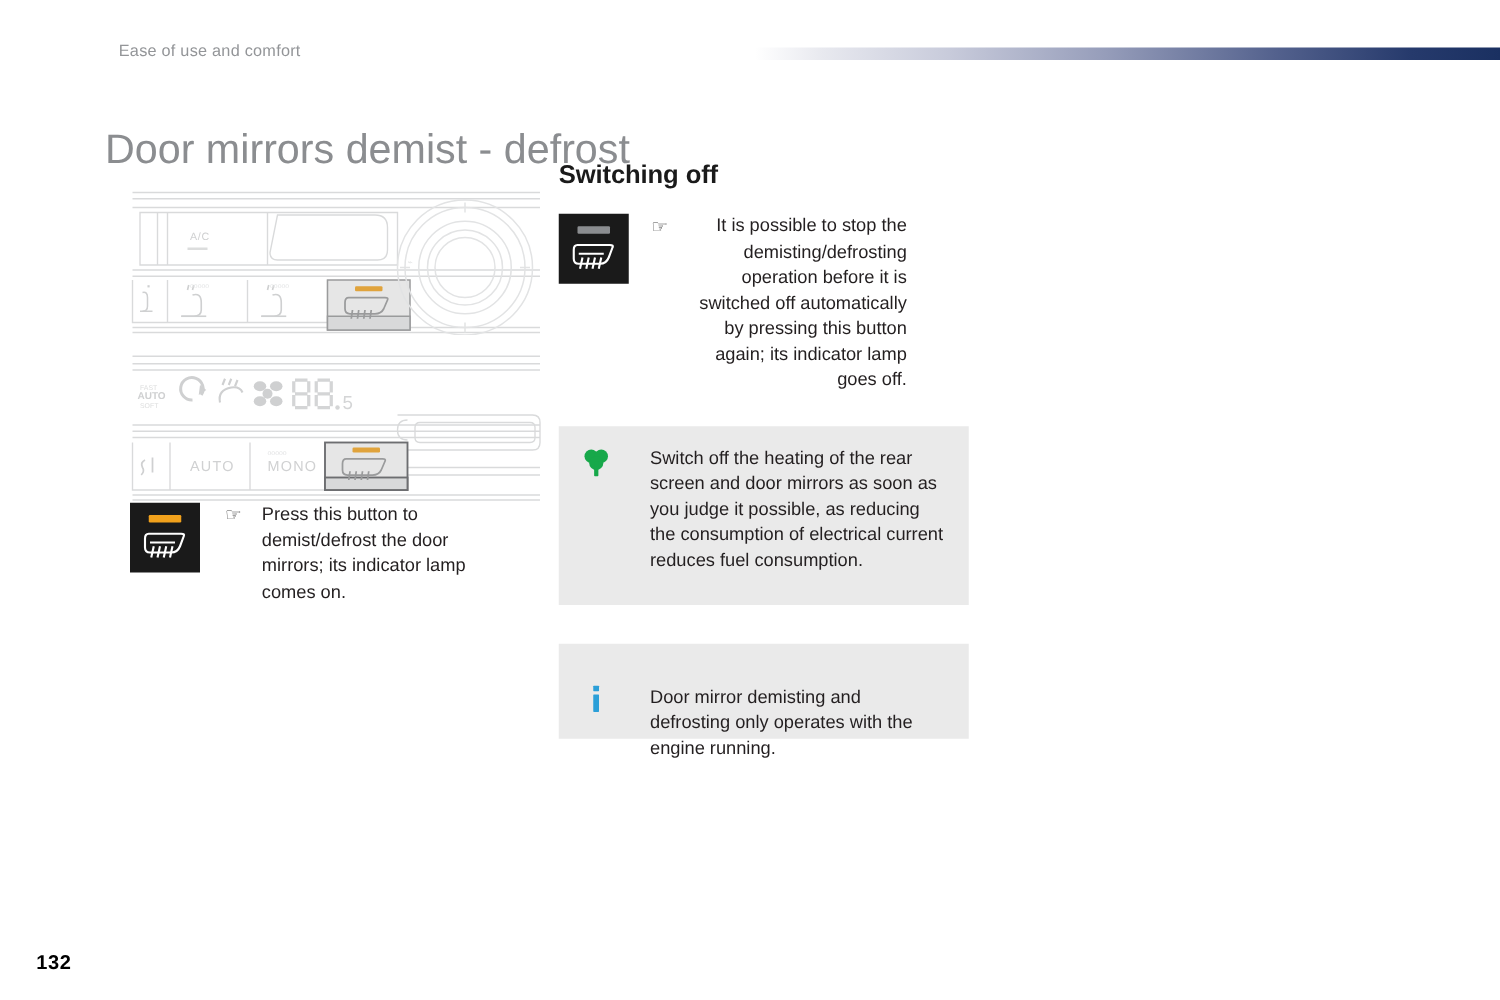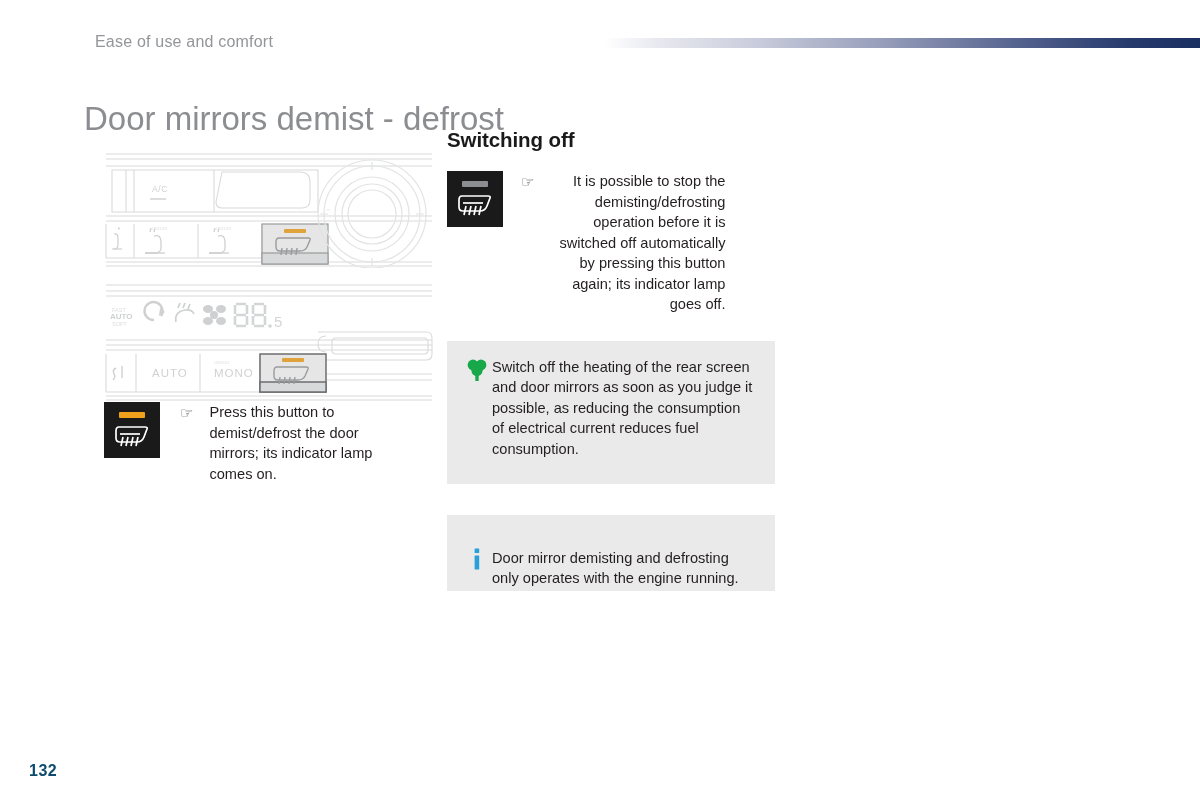--- a/index.html
+++ b/index.html
@@ -13,21 +13,21 @@
     font-family: "Liberation Sans", sans-serif;
     overflow: hidden;
     position: relative;
   }
 
   
   .breadcrumb {
     position: absolute;
     left: 95px;
     top: 33px;
-    font-size: 16px;
+    font-size: 13px;
     color: #939598;
     letter-spacing: 0.2px;
   }
   .header-rule {
     position: absolute;
     left: 604px;
     top: 38px;
     width: 596px;
     height: 10px;
     background: linear-gradient(to right,
@@ -113,41 +113,42 @@
     line-height: 20.5px;
     color: #231f20;
   }
 
   
   .callout {
     background: #eaeaea;
     display: flex;
     align-items: flex-start;
     box-sizing: border-box;
+    gap: 28px;
   }
   .callout-icon {
     flex: 0 0 auto;
     display: flex;
     align-items: flex-start;
     justify-content: center;
   }
   .callout-text {
     font-size: 14.6px;
     line-height: 20.5px;
     color: #231f20;
   }
 
   
   .page-num {
     position: absolute;
     left: 29px;
     top: 762px;
     font-size: 16px;
     font-weight: bold;
-    color: #0c4a6e;
+    color: #000000;
     letter-spacing: 0.5px;
   }
 </style>
 </head>
 <body>
 
 <div class="breadcrumb">Ease of use and comfort</div>
 <div class="header-rule"></div>
 <h1 class="page-title">Door mirrors demist - defrost</h1>
 

